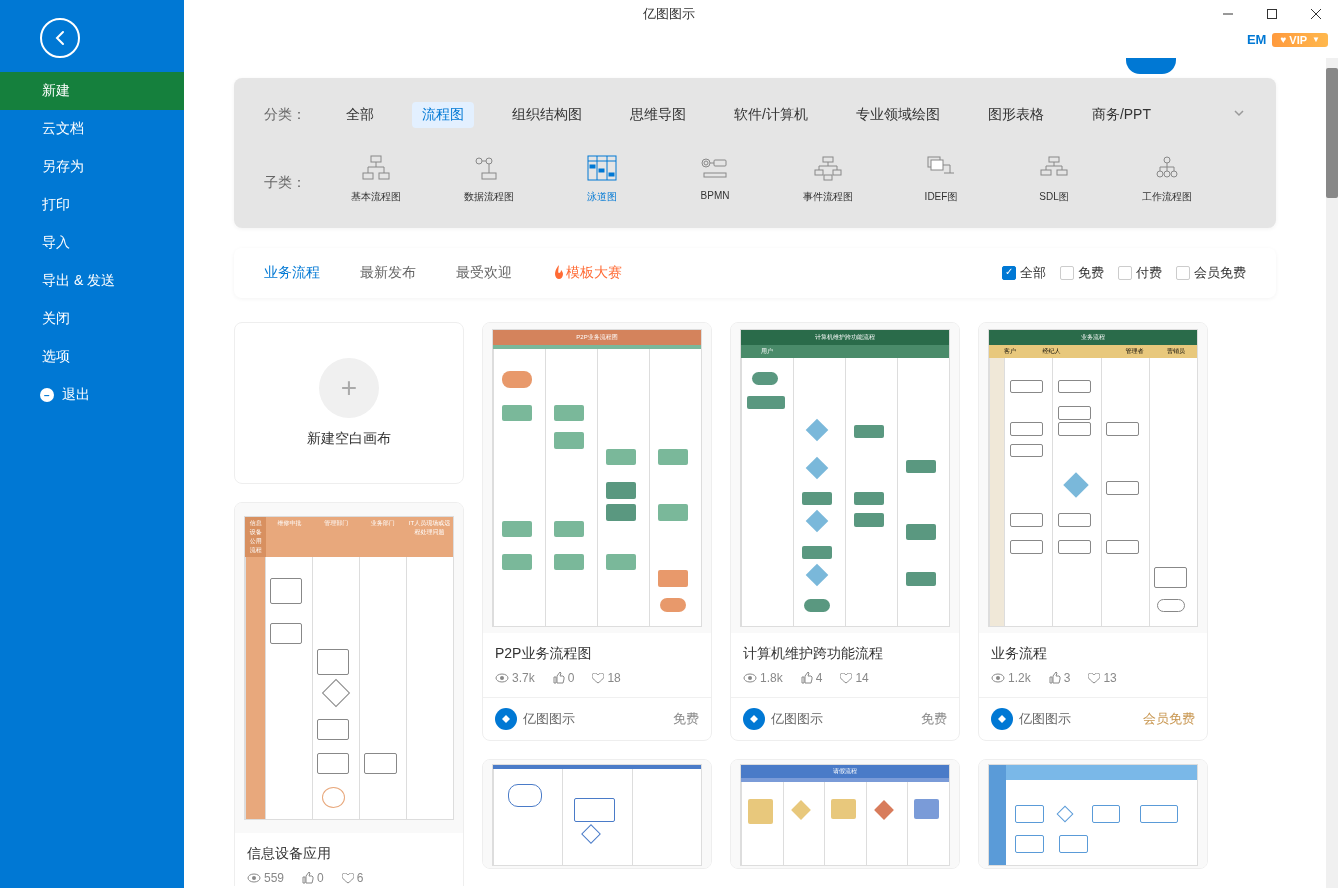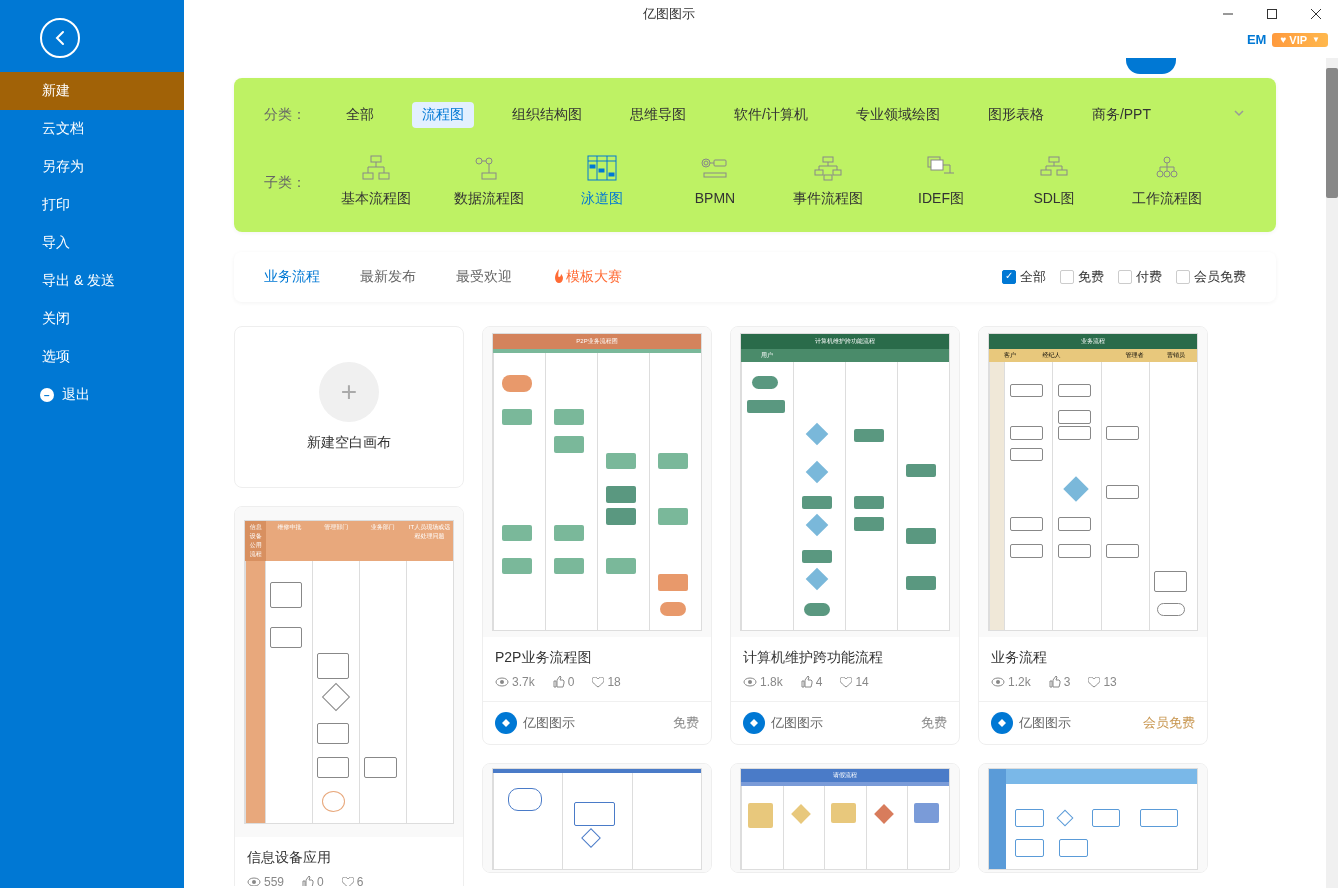--- a/index.html
+++ b/index.html
@@ -12,42 +12,42 @@
     .win-btn svg { width: 10px; height: 10px; }
     
     .topright-badges { position: absolute; right: 10px; top: 32px; display: flex; align-items: center; gap: 6px; font-size: 13px; }
     .em-text { color: #0078d4; font-weight: bold; }
     .vip-badge { background: linear-gradient(90deg, #ff9a3d, #ffb84d); color: #fff; padding: 1px 8px; border-radius: 3px; font-size: 11px; font-weight: bold; display: flex; align-items: center; gap: 3px; }
     .vip-heart { font-size: 10px; }
     
     .sidebar { position: absolute; left: 0; top: 0; width: 184px; height: 100%; background: #0078d4; color: #fff; padding-top: 18px; }
     .back-btn { width: 40px; height: 40px; border: 2px solid #fff; border-radius: 50%; display: flex; align-items: center; justify-content: center; margin-left: 40px; margin-bottom: 14px; cursor: pointer; }
     .sidebar-item { padding: 10px 0 10px 42px; font-size: 14px; cursor: pointer; }
-    .sidebar-item.active { background: #a16207; }
+    .sidebar-item.active { background: #15803d; }
     .logout-item { display: flex; align-items: center; gap: 8px; padding-left: 40px; }
     .logout-icon { width: 14px; height: 14px; border-radius: 50%; background: #fff; color: #0078d4; display: flex; align-items: center; justify-content: center; font-size: 10px; font-weight: bold; }
     
     .content { position: absolute; left: 184px; top: 58px; right: 12px; bottom: 2px; overflow-y: auto; }
     .scrollbar { position: absolute; right: 0; top: 58px; width: 12px; height: 830px; background: #f0f0f0; }
     .scrollbar-thumb { position: absolute; top: 10px; width: 100%; height: 130px; background: #888; border-radius: 2px; }
     
     .blue-btn-tail { position: absolute; right: 150px; top: -12px; width: 50px; height: 28px; background: #0078d4; border-bottom-left-radius: 14px; border-bottom-right-radius: 14px; }
     
-    .category-panel { background: #bef264; margin: 20px 50px 0 50px; padding: 24px 30px; border-radius: 8px; box-shadow: 0 1px 4px rgba(0,0,0,0.05); }
+    .category-panel { background: #e5e5e5; margin: 20px 50px 0 50px; padding: 24px 30px; border-radius: 8px; box-shadow: 0 1px 4px rgba(0,0,0,0.05); }
     .cat-row { display: flex; align-items: center; gap: 28px; margin-bottom: 26px; }
     .cat-label { font-size: 14px; color: #666; min-width: 44px; }
     .cat-item { font-size: 14px; color: #333; cursor: pointer; padding: 4px 10px; border-radius: 4px; }
     .cat-item.active { background: #e3f0ff; color: #0078d4; }
     .chevron-down { margin-left: auto; color: #999; }
     
     .sub-row { display: flex; align-items: flex-start; gap: 23px; }
     .sub-item { display: flex; flex-direction: column; align-items: center; gap: 8px; cursor: pointer; width: 90px; }
     .sub-item.active .sub-label, .sub-item.active .sub-icon { color: #0078d4; }
     .sub-icon { width: 34px; height: 28px; color: #888; display: flex; align-items: center; justify-content: center; }
-    .sub-label { font-size: 14px; color: #333; }
+    .sub-label { font-size: 10px; color: #333; }
     
     .filter-row { display: flex; align-items: center; margin: 20px 50px 0 50px; padding: 12px 30px; background: #fff; border-radius: 8px; box-shadow: 0 1px 4px rgba(0,0,0,0.05); }
     .filter-tab { font-size: 14px; color: #666; margin-right: 40px; cursor: pointer; padding: 4px 0; }
     .filter-tab.active { color: #0078d4; font-weight: 500; }
     .filter-tab.contest { color: #ff6b35; display: flex; align-items: center; }
     .flame-icon { width: 14px; height: 16px; }
     
     .price-filters { margin-left: auto; display: flex; align-items: center; gap: 14px; font-size: 13px; color: #333; }
     .chk { display: flex; align-items: center; gap: 4px; cursor: pointer; }
     .checkbox { width: 14px; height: 14px; border: 1px solid #ccc; border-radius: 2px; display: inline-block; }

